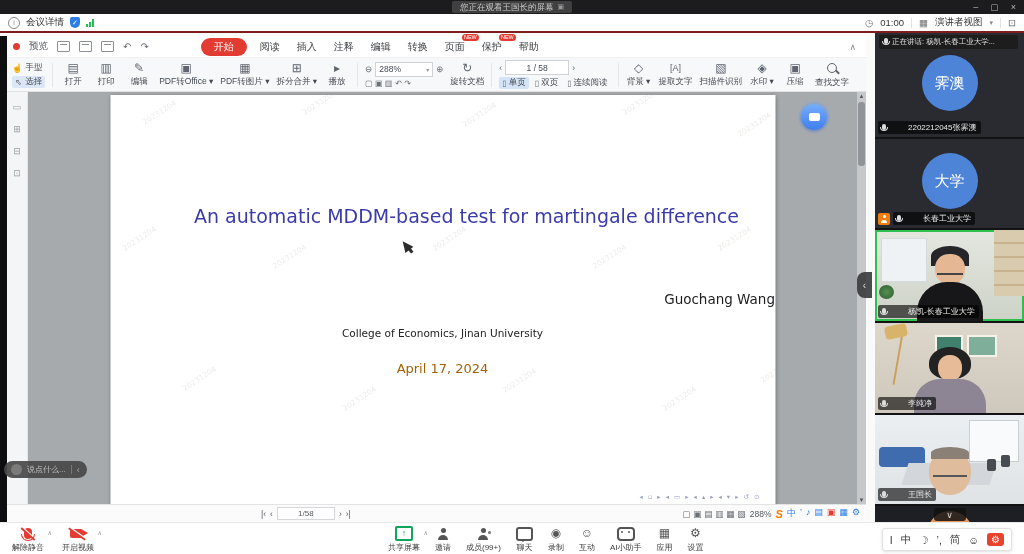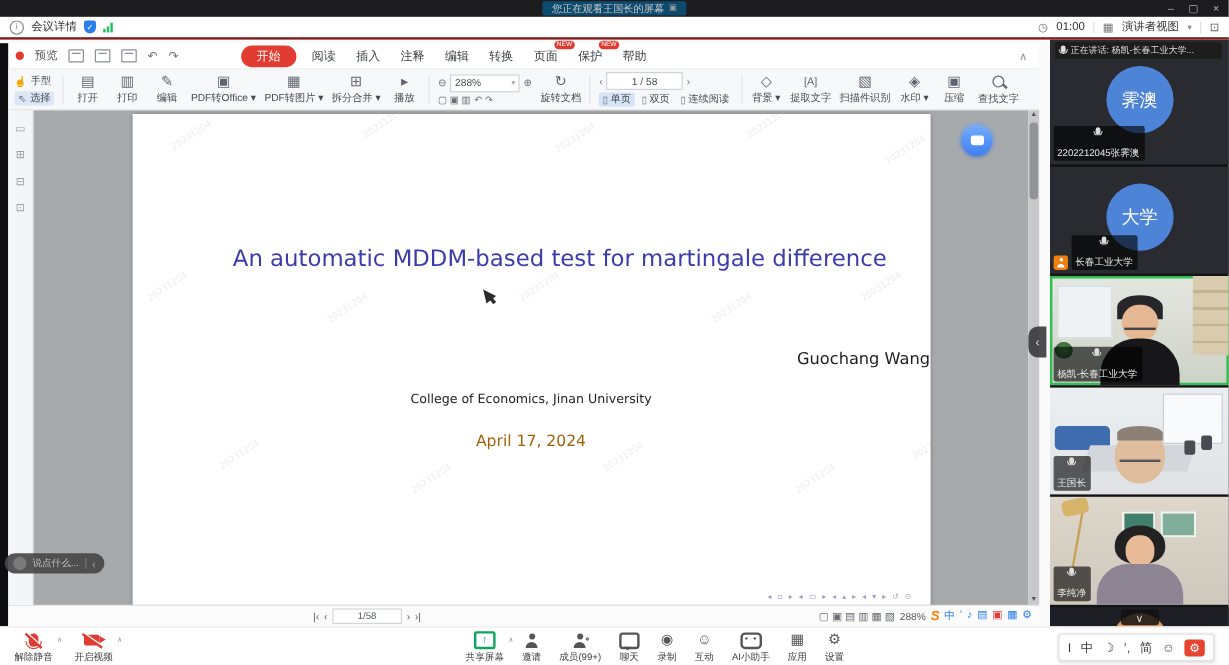--- a/index.html
+++ b/index.html
@@ -3,21 +3,21 @@
 <meta charset="utf-8">
 <style>
   html,body{margin:0;padding:0;}
   body{width:1024px;height:554px;position:relative;overflow:hidden;
        font-family:"Liberation Sans",sans-serif;background:#fff;-webkit-font-smoothing:antialiased;}
   .flx{display:flex;align-items:center;}
 
   
   #titlebar{position:absolute;left:0;top:0;width:1024px;height:14px;background:#1c1c1e;z-index:40;}
   #toast{position:absolute;left:50%;transform:translateX(-50%);top:1px;height:12px;line-height:12px;
-         background:#0c4a6e;border-radius:2px;color:#c9c9c9;font-size:8.5px;padding:0 8px;display:flex;gap:4px;align-items:center;}
+         background:#404040;border-radius:2px;color:#c9c9c9;font-size:8.5px;padding:0 8px;display:flex;gap:4px;align-items:center;}
   #winctl{position:absolute;right:8px;top:0;height:14px;display:flex;gap:12px;color:#b5b5b5;font-size:9px;line-height:14px;}
 
   
   #meethdr{position:absolute;left:0;top:14px;width:1024px;height:17px;background:#fff;border-bottom:2px solid #7f1d1d;z-index:39;}
   #meethdr .left{position:absolute;left:8px;top:0;height:17px;gap:6px;}
   #meethdr .right{position:absolute;right:8px;top:0;height:17px;gap:7px;}
   #meethdr{font-size:9.5px;color:#333;}
   .ic-info{width:10px;height:10px;border-radius:50%;border:1px solid #8a8a8a;color:#8a8a8a;
            font-size:7px;display:flex;align-items:center;justify-content:center;}
   .ic-shield{width:10px;height:11px;background:#2b7de9;border-radius:2px 2px 5px 5px;color:#fff;font-size:7px;
@@ -109,21 +109,21 @@
 
   
   #sidebar{position:absolute;left:875px;top:0;width:149px;height:491px;background:#131315;display:flex;flex-direction:column;gap:2px;}
   .tile{position:relative;overflow:hidden;background:#292b30;}
   .t1{height:106px}.t2{height:89px}.t3{height:91px}.t4{height:90px}.t5{height:89px}.t6{flex:1}
   .tile.speaking{box-shadow:inset 0 0 0 2px #2fbf4f;}
   .bigav{width:56px;height:56px;border-radius:50%;background:#4e84d8;color:#fff;font-size:15px;
          display:flex;align-items:center;justify-content:center;position:absolute;left:50%;margin-left:-28px;}
   .t1 .bigav{top:24px}.t2 .bigav{top:14px}
   .npill{position:absolute;left:3px;bottom:3px;background:rgba(0,0,0,.62);border-radius:2px;padding:1px 4px 1px 3px;
-         font-size:8px;color:#e8e8e8;display:flex;align-items:center;gap:8px;max-width:88%;flex-direction:column;}
+         font-size:8px;color:#e8e8e8;display:flex;align-items:center;gap:21px;max-width:88%;}
   .npill .t{white-space:nowrap;overflow:hidden;text-overflow:ellipsis;}
   .micw{width:4px;height:6px;border-radius:2px;background:#ddd;position:relative;flex:0 0 auto;margin:0 1px 2px 1px;}
   .micw::after{content:"";position:absolute;left:-2px;top:3px;width:6px;height:3px;border:1px solid #ddd;border-top:0;border-radius:0 0 4px 4px;}
   #spkbanner{position:absolute;top:4px;left:4px;right:6px;background:rgba(25,25,25,.78);border-radius:2px;
              padding:2px 4px;font-size:7.5px;color:#ddd;display:flex;align-items:center;gap:3px;overflow:hidden;white-space:nowrap;}
   .hostbadge{position:absolute;left:3px;bottom:3px;width:12px;height:12px;background:#f07f12;border-radius:2px;
              display:flex;align-items:center;justify-content:center;}
   .hostbadge .p{width:8px;height:8px;position:relative;}
   .hostbadge .p::before{content:"";position:absolute;left:2.5px;top:0;width:3px;height:3px;border-radius:50%;background:#fff;}
   .hostbadge .p::after{content:"";position:absolute;left:1px;bottom:0;width:6px;height:3.5px;border-radius:3px 3px 0 0;background:#fff;}
@@ -490,47 +490,47 @@
       <div class="yk-hair"></div>
       <div class="yk-face"></div>
       <div class="yk-gl"></div>
       <div class="yk-body"></div>
       <div class="npill">
         <span class="micw"></span>
         <span class="t">杨凯-长春工业大学</span>
       </div>
     </div>
 
-    <div class="tile t5 ph-wg">
-      <div class="wg-win"></div>
-      <div class="wg-couch"></div>
-      <div class="wg-table"></div>
-      <div class="wg-chair" style="right:14px;top:40px;"></div>
-      <div class="wg-chair" style="right:28px;top:44px;"></div>
-      <div class="wg-head"></div>
-      <div class="npill">
-        <span class="micw"></span>
-        <span class="t">王国长</span>
-      </div>
-    </div>
-
     <div class="tile t4 ph-lc">
       <div class="lc-pole"></div>
       <div class="lc-shade"></div>
       <div class="lc-f1"></div>
       <div class="lc-f2"></div>
       <div class="lc-hair"></div>
       <div class="lc-face"></div>
       <div class="lc-body"></div>
       <div class="npill">
         <span class="micw"></span>
         <span class="t">李纯净</span>
       </div>
     </div>
 
+    <div class="tile t5 ph-wg">
+      <div class="wg-win"></div>
+      <div class="wg-couch"></div>
+      <div class="wg-table"></div>
+      <div class="wg-chair" style="right:14px;top:40px;"></div>
+      <div class="wg-chair" style="right:28px;top:44px;"></div>
+      <div class="wg-head"></div>
+      <div class="npill">
+        <span class="micw"></span>
+        <span class="t">王国长</span>
+      </div>
+    </div>
+
     <div class="tile t6 ph-av">
       <div class="av-circle"></div>
       <div class="chev">∨</div>
     </div>
   </div>
 </div>
 
 <div id="bottombar">
   <div id="leftgrp">
     <div class="mbtn">

